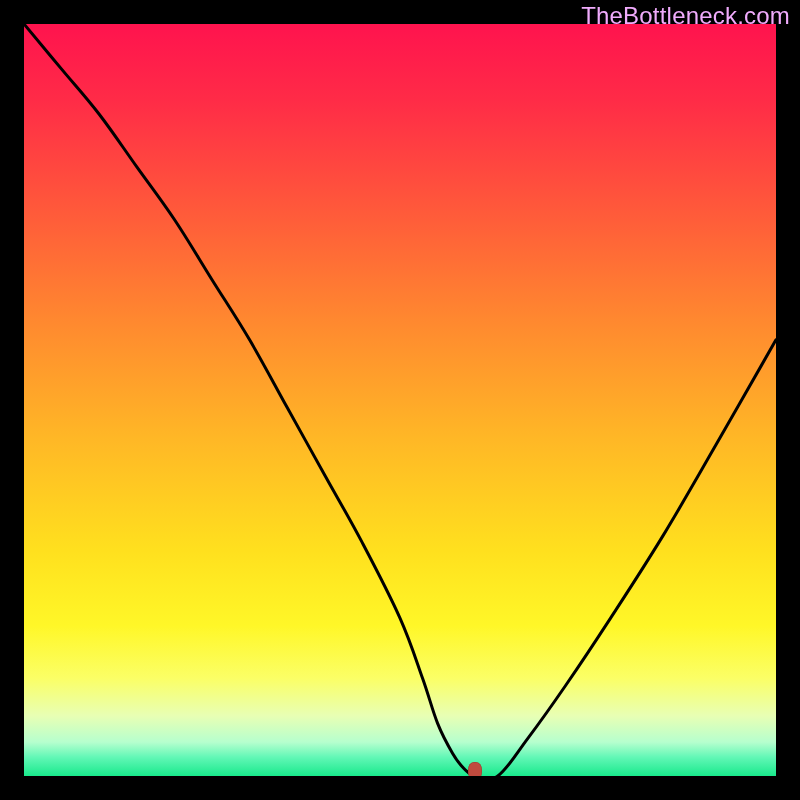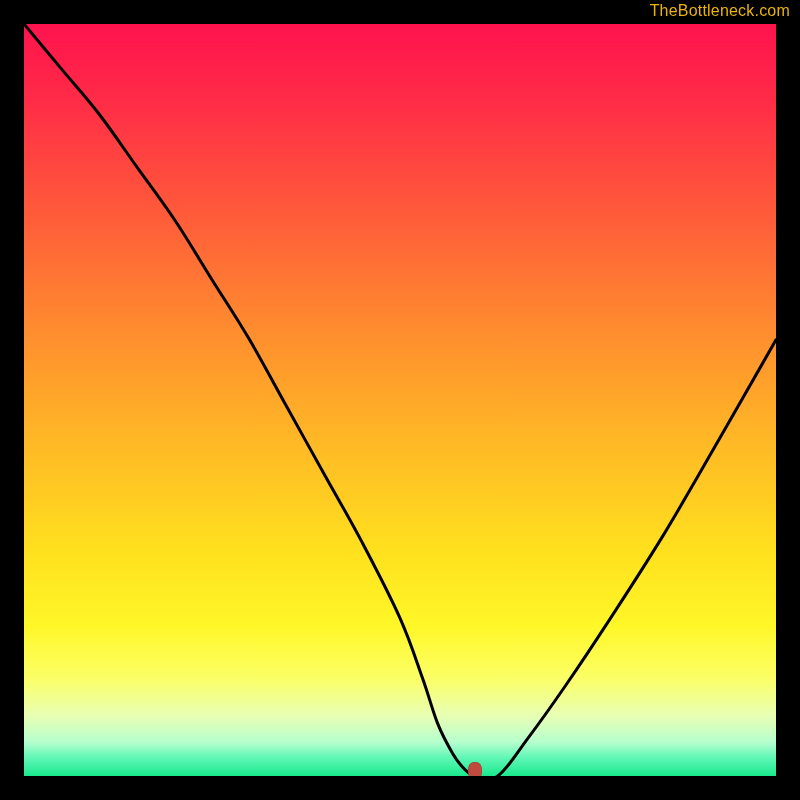--- a/index.html
+++ b/index.html
@@ -14,22 +14,22 @@
   .frame {
     position: relative;
     width: 800px;
     height: 800px;
     background: #000;
   }
   .watermark {
     position: absolute;
     top: 2px;
     right: 10px;
-    color: #eab308;
-    font-size: 16px;
+    color: #f0abfc;
+    font-size: 24px;
     font-weight: 500;
     letter-spacing: 0.2px;
     z-index: 5;
     user-select: none;
   }
   .plot-area {
     position: absolute;
     left: 24px;
     top: 24px;
     width: 752px;

